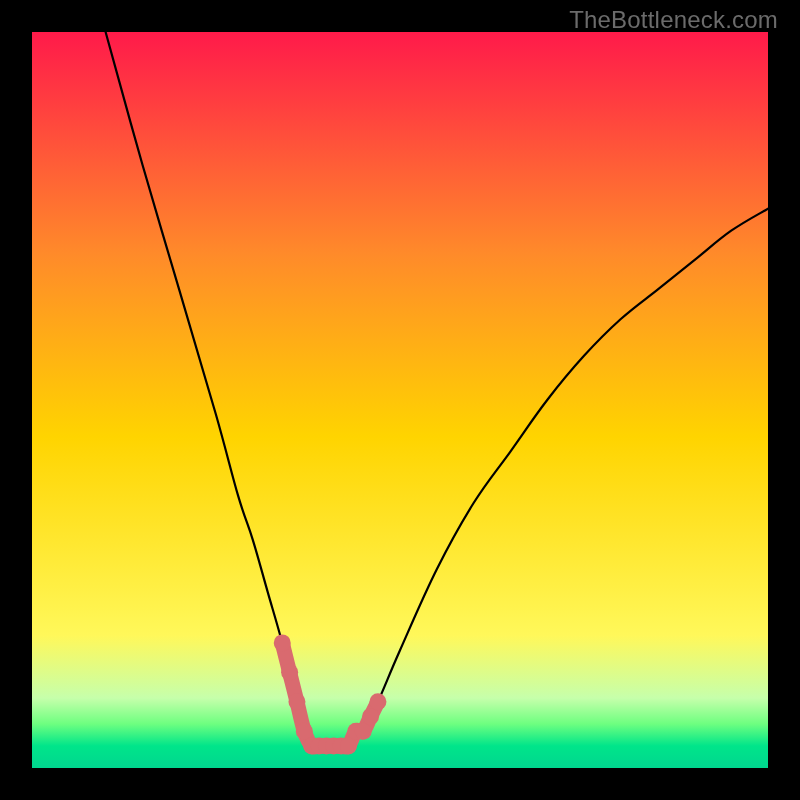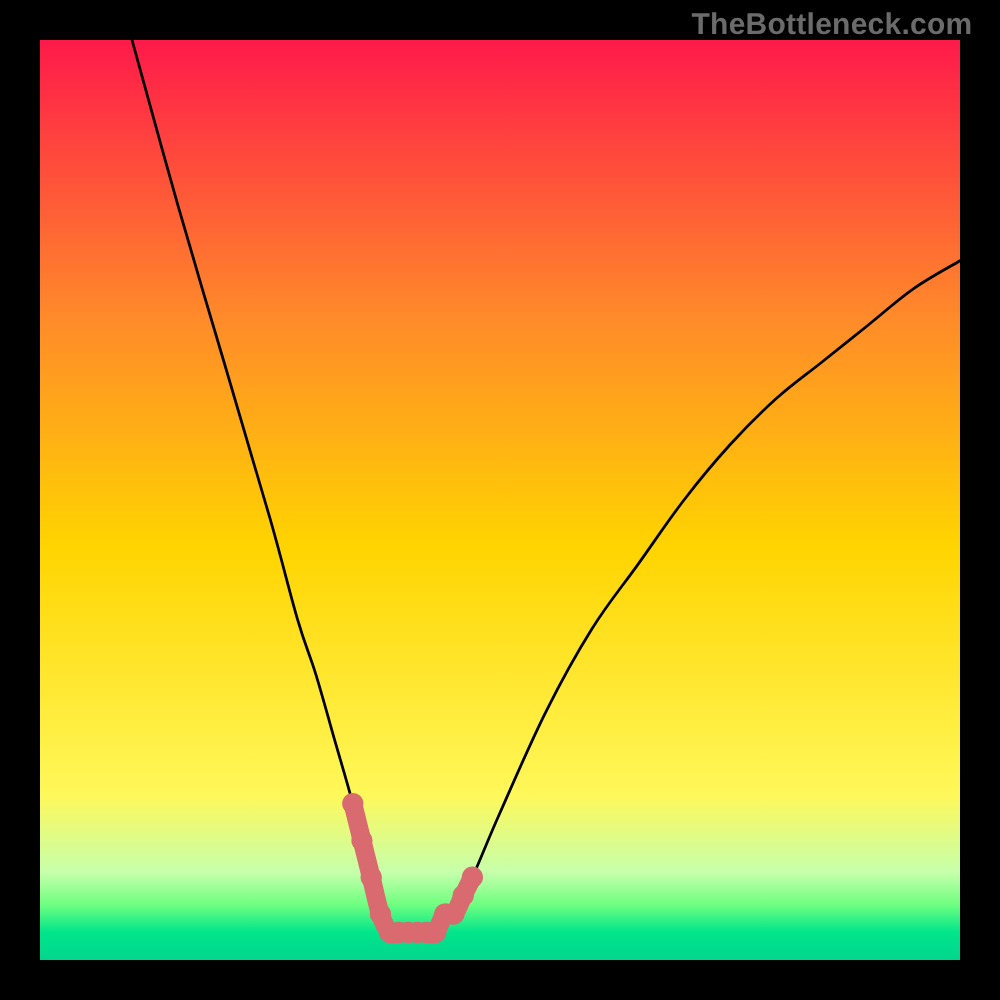--- a/index.html
+++ b/index.html
@@ -26,21 +26,21 @@
     width: 736px;
     height: 736px;
     overflow: hidden;
   }
   .watermark {
     position: absolute;
     top: 6px;
     right: 22px;
     color: #6b6b6b;
     font-size: 24px;
-    font-weight: 700;
+    font-weight: 400;
     letter-spacing: 0.2px;
   }
 </style>
 </head>
 <body>
 
 <div class="frame">
   <div class="watermark">TheBottleneck.com</div>
   <div class="plot">
     <svg width="736" height="736" viewBox="0 0 736 736" preserveAspectRatio="none">

